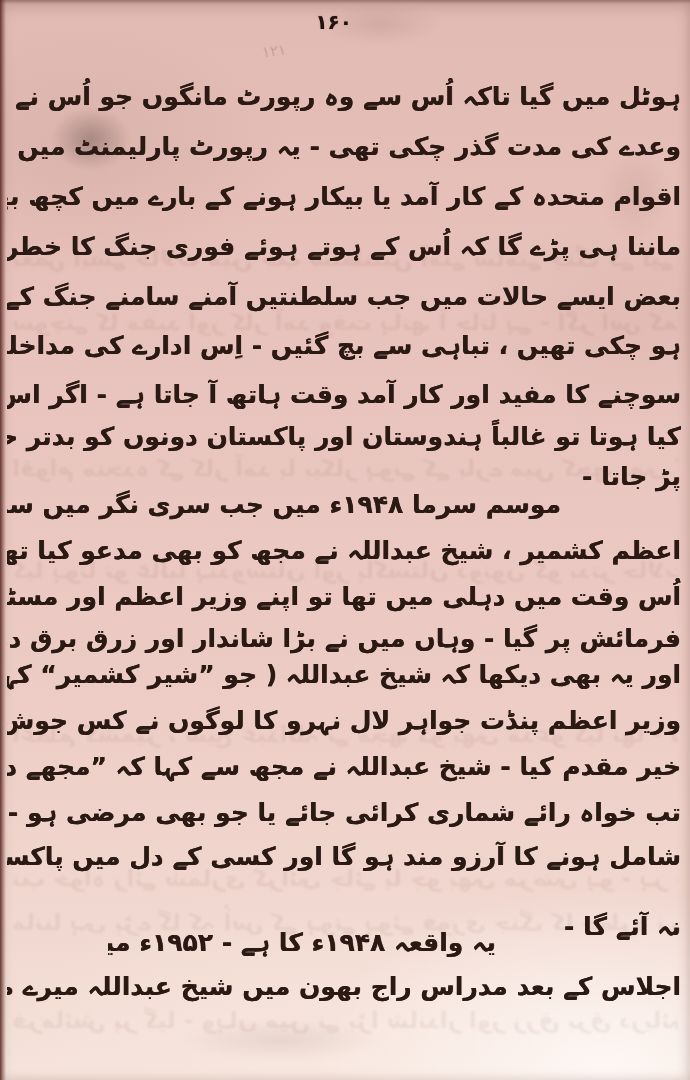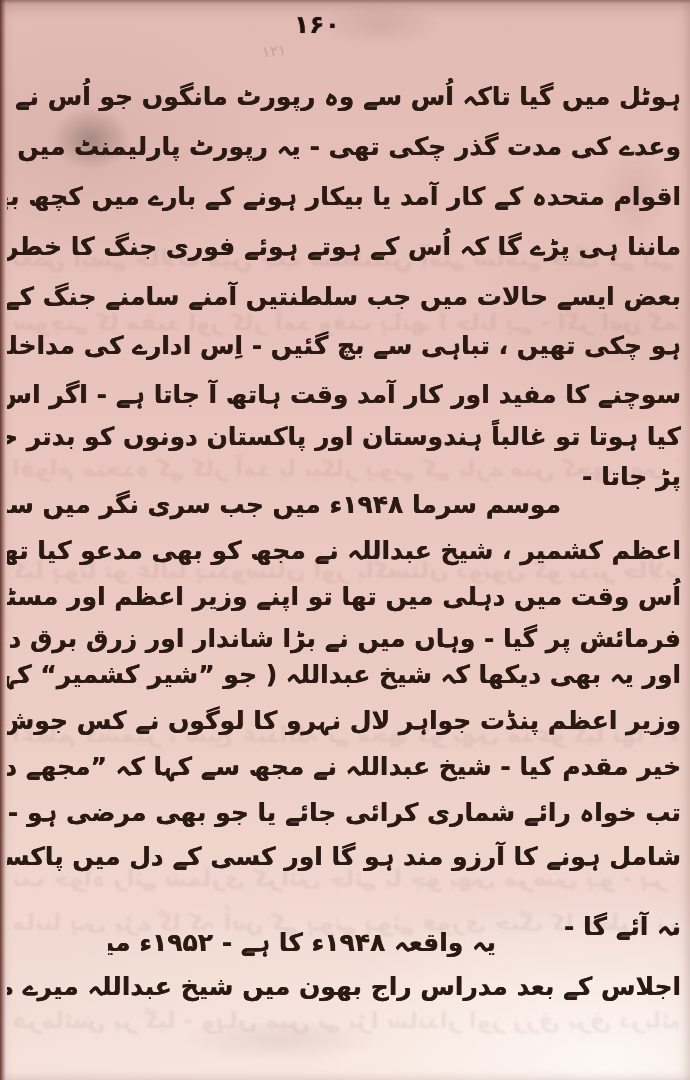--- a/index.html
+++ b/index.html
@@ -17,22 +17,22 @@
     box-shadow: inset 0 6px 14px rgba(90,50,44,.25), inset 0 -3px 8px rgba(120,80,70,.10);
     font-family:"DejaVu Sans", sans-serif;
   }
   .edge-left{position:absolute;left:0;top:0;bottom:0;width:6px;
     background:linear-gradient(90deg, rgba(92,42,36,.9), rgba(92,42,36,.35) 55%, rgba(92,42,36,0));}
   .edge-top{position:absolute;left:0;top:0;right:0;height:4px;
     background:linear-gradient(180deg, rgba(80,40,34,.35), rgba(80,40,34,0));}
 
   .folio{
     position:absolute;top:10px;left:282px;width:70px;
-    font-size:25px;font-weight:bold;color:#20120d;
-    text-align:center;letter-spacing:2px;
+    font-size:20px;font-weight:bold;color:#20120d;
+    text-align:right;letter-spacing:2px;
     text-shadow:0 0 1px rgba(32,18,13,.6);
   }
   .pencil{
     position:absolute;top:42px;left:262px;
     font-size:15px;color:#6d6156;opacity:.30;
     transform:rotate(-7deg);filter:blur(.4px);
   }
 
   .textblock{position:absolute;inset:0;}
   .ln{

